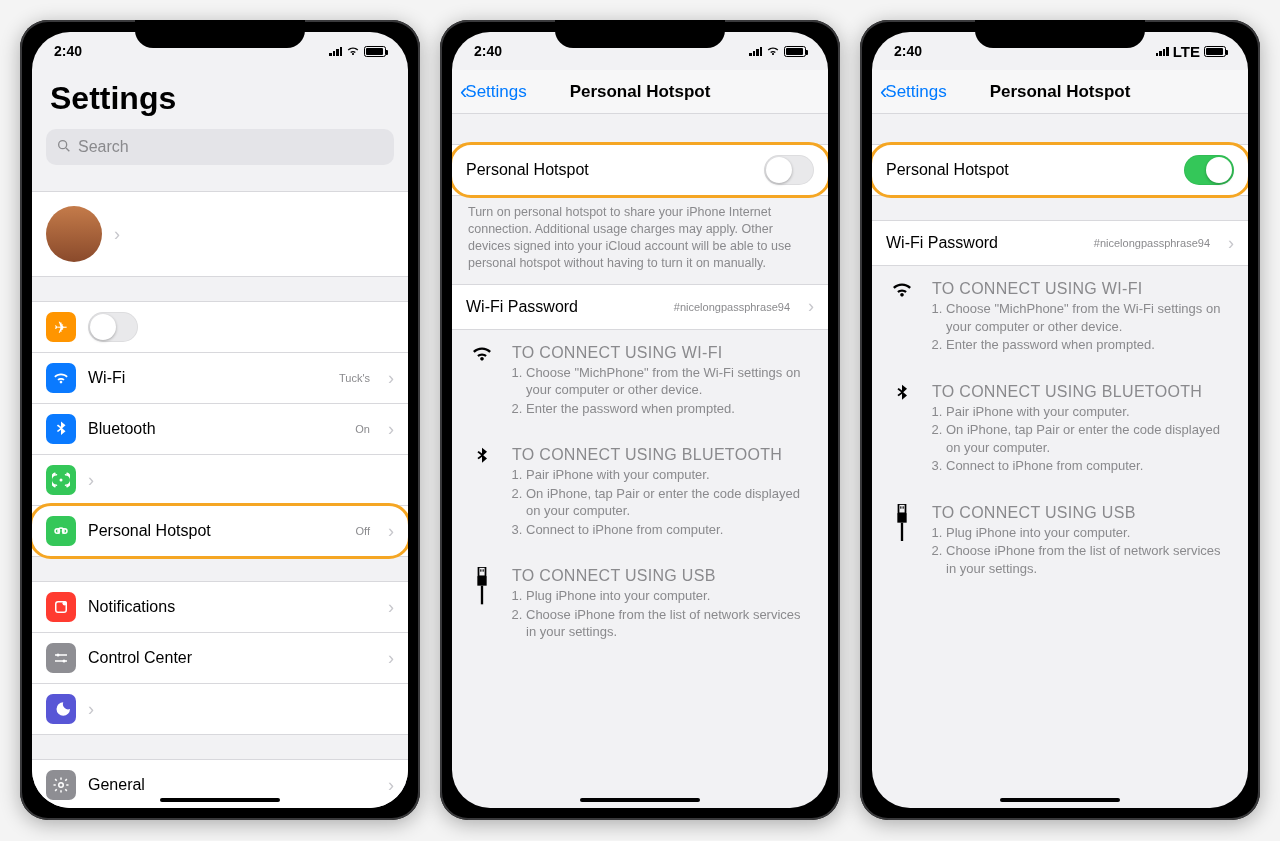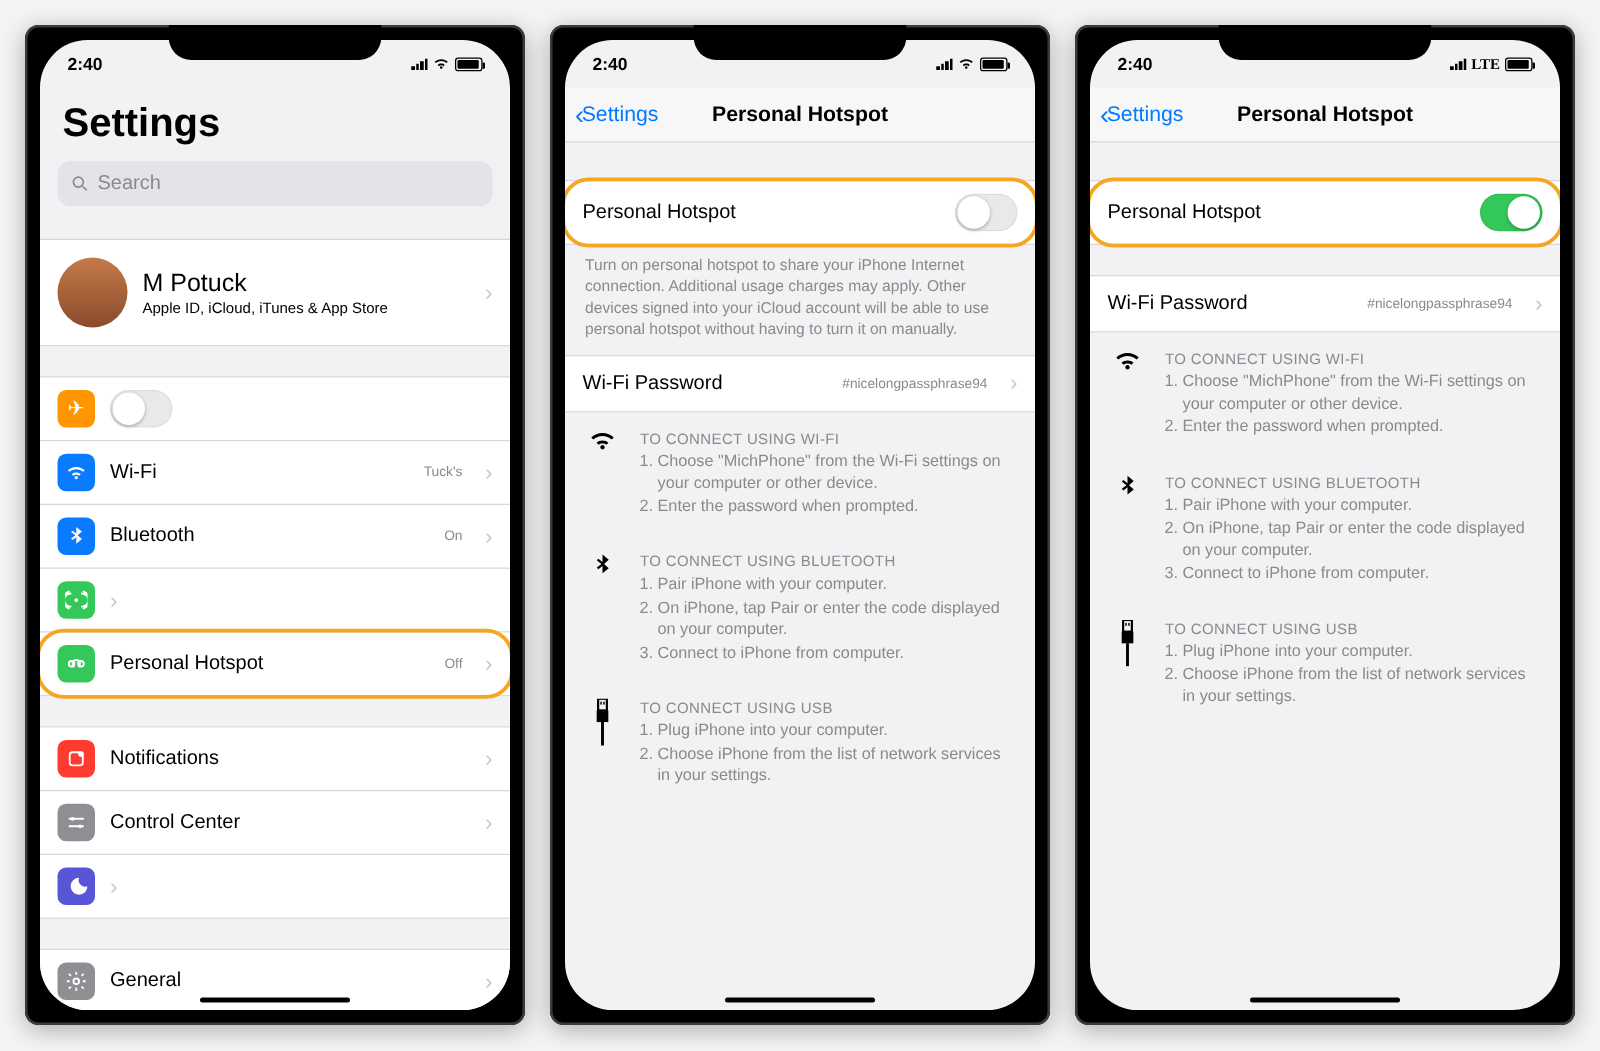--- a/index.html
+++ b/index.html
@@ -7,54 +7,54 @@
     --cell:#ffffff;
     --sep:#d8d8dc;
     --grey:#8a8a8d;
     --blue:#007aff;
     --green:#34c759;
     --orange:#f59e0b;
     --highlight:#f5a623;
   }
   *{box-sizing:border-box;font-family:-apple-system,Helvetica,Arial,sans-serif;}
   body{margin:0;background:#f4f4f4;display:flex;justify-content:center;align-items:flex-start;gap:20px;padding:20px;}
-  .phone{width:400px;height:800px;background:#000;border-radius:11px;padding:12px;position:relative;box-shadow:0 4px 20px rgba(0,0,0,.3), inset 0 0 0 2px #3a3a3c;}
+  .phone{width:400px;height:800px;background:#000;border-radius:28px;padding:12px;position:relative;box-shadow:0 4px 20px rgba(0,0,0,.3), inset 0 0 0 2px #3a3a3c;}
   .phone::before{content:"";position:absolute;top:0;left:50%;transform:translateX(-50%);width:170px;height:28px;background:#000;border-radius:0 0 18px 18px;z-index:100;}
   .screen{width:100%;height:100%;background:var(--bg);border-radius:38px;overflow:hidden;position:relative;}
   .home-ind{position:absolute;bottom:6px;left:50%;transform:translateX(-50%);width:120px;height:4px;background:#000;border-radius:3px;z-index:50;}
   .status-bar{height:38px;display:flex;justify-content:space-between;align-items:center;padding:0 22px;font-size:14px;font-weight:600;}
   .status-bar .right{display:flex;align-items:center;gap:4px;font-size:13px;}
-  .status-bar .right .lte{font-size:12px;font-weight:700;font-family:Liberation Serif, serif;}
+  .status-bar .right .lte{font-size:15px;font-weight:700;}
   .nav-bar{height:44px;display:flex;align-items:center;border-bottom:1px solid var(--sep);background:#f7f7f8;position:relative;}
   .nav-back{color:var(--blue);font-size:17px;display:flex;align-items:center;padding-left:8px;}
   .nav-back .chev{font-size:22px;margin-right:-2px;}
   .nav-title{position:absolute;left:0;right:0;text-align:center;font-size:17px;font-weight:600;pointer-events:none;}
   .large-title{font-size:32px;font-weight:700;padding:10px 18px 6px;}
-  .search-box{margin:6px 14px 10px;background:#e4e4e8;border-radius:10px;padding:9px 10px;display:flex;align-items:center;color:var(--grey);font-size:16px;gap:6px;}
+  .search-box{margin:6px 14px 10px;background:#e4e4e8;border-radius:10px;padding:9px 10px;display:flex;color:var(--grey);font-size:16px;gap:6px;}
   .section{border-top:1px solid var(--sep);border-bottom:1px solid var(--sep);background:var(--cell);}
   .section + .section{margin-top:24px;}
   .cell{display:flex;align-items:center;padding:10px 14px;min-height:44px;font-size:16px;position:relative;}
   .cell + .cell{border-top:1px solid var(--sep);}
   .cell .icon{width:30px;height:30px;border-radius:7px;margin-right:12px;display:flex;align-items:center;justify-content:center;color:#fff;font-size:16px;flex:none;}
   .cell .label{flex:1;}
   .cell .value{color:var(--grey);font-size:11px;margin-right:18px;}
   .cell .chev{color:#c7c7cc;font-size:18px;}
   .switch{width:50px;height:30px;border-radius:15px;background:#e9e9eb;position:relative;flex:none;box-shadow:inset 0 0 0 1px rgba(0,0,0,.05);}
   .switch::after{content:"";position:absolute;width:26px;height:26px;background:#fff;border-radius:50%;top:2px;left:2px;box-shadow:0 1px 3px rgba(0,0,0,.3);transition:.2s;}
   .switch.on{background:var(--green);}
   .switch.on::after{left:22px;}
   .avatar{width:56px;height:56px;border-radius:50%;background:linear-gradient(#c47b4a,#8a4a2b);margin-right:12px;flex:none;}
   .profile-cell{padding:14px;}
   .profile-cell .name{font-size:20px;}
   .profile-cell .sub{font-size:12px;color:#000;}
   .hint{font-size:12.5px;color:var(--grey);padding:8px 16px 12px;line-height:1.35;}
   .instr{display:flex;padding:14px 16px;gap:16px;}
   .instr .pic{width:28px;flex:none;color:#000;font-size:20px;text-align:center;}
   .instr .body{flex:1;}
-  .instr .hd{font-size:12px;color:var(--grey);letter-spacing:.3px;margin-bottom:2px;}
+  .instr .hd{font-size:16px;color:var(--grey);letter-spacing:.3px;margin-bottom:2px;}
   .instr ol{margin:0;padding-left:14px;font-size:13px;color:var(--grey);}
   .instr li{margin:1px 0;line-height:1.35;}
   .hl{border:3px solid var(--highlight);border-radius:22px;position:absolute;pointer-events:none;z-index:20;}
   .icon svg{width:18px;height:18px;}
   .sig-bars{display:inline-flex;align-items:flex-end;gap:1px;height:10px;}
   .sig-bars i{width:2.5px;background:#000;display:block;}
   .sig-bars i:nth-child(1){height:3px;} .sig-bars i:nth-child(2){height:5px;} .sig-bars i:nth-child(3){height:7px;} .sig-bars i:nth-child(4){height:9px;}
   .wifi-glyph{width:14px;}
   .batt{width:22px;height:11px;border:1px solid #000;border-radius:2.5px;position:relative;display:inline-block;}
   .batt::after{content:"";position:absolute;right:-3px;top:3px;width:2px;height:5px;background:#000;border-radius:0 1px 1px 0;}
@@ -88,24 +88,20 @@
           <circle cx="10" cy="10" r="6" fill="none" stroke="#8a8a8d" stroke-width="2"></circle>
           <line x1="15" y1="15" x2="20" y2="20" stroke="#8a8a8d" stroke-width="2"></line>
         </svg>
       <span>Search</span>
     </div>
 
     <div style="height:16px"></div>
     <div class="section">
       <div class="cell profile-cell">
         <div class="avatar"></div>
-        <div style="flex:1">
-          <div class="name">M Potuck</div>
-          <div class="sub">Apple ID, iCloud, iTunes &amp; App Store</div>
-        </div>
         <span class="chev">›</span>
       </div>
     </div>
 
     <div class="section">
       <div class="cell">
         <div class="icon" style="background:#ff9500">✈︎</div>
         <div class="switch"></div>
       </div>
       <div class="cell">

